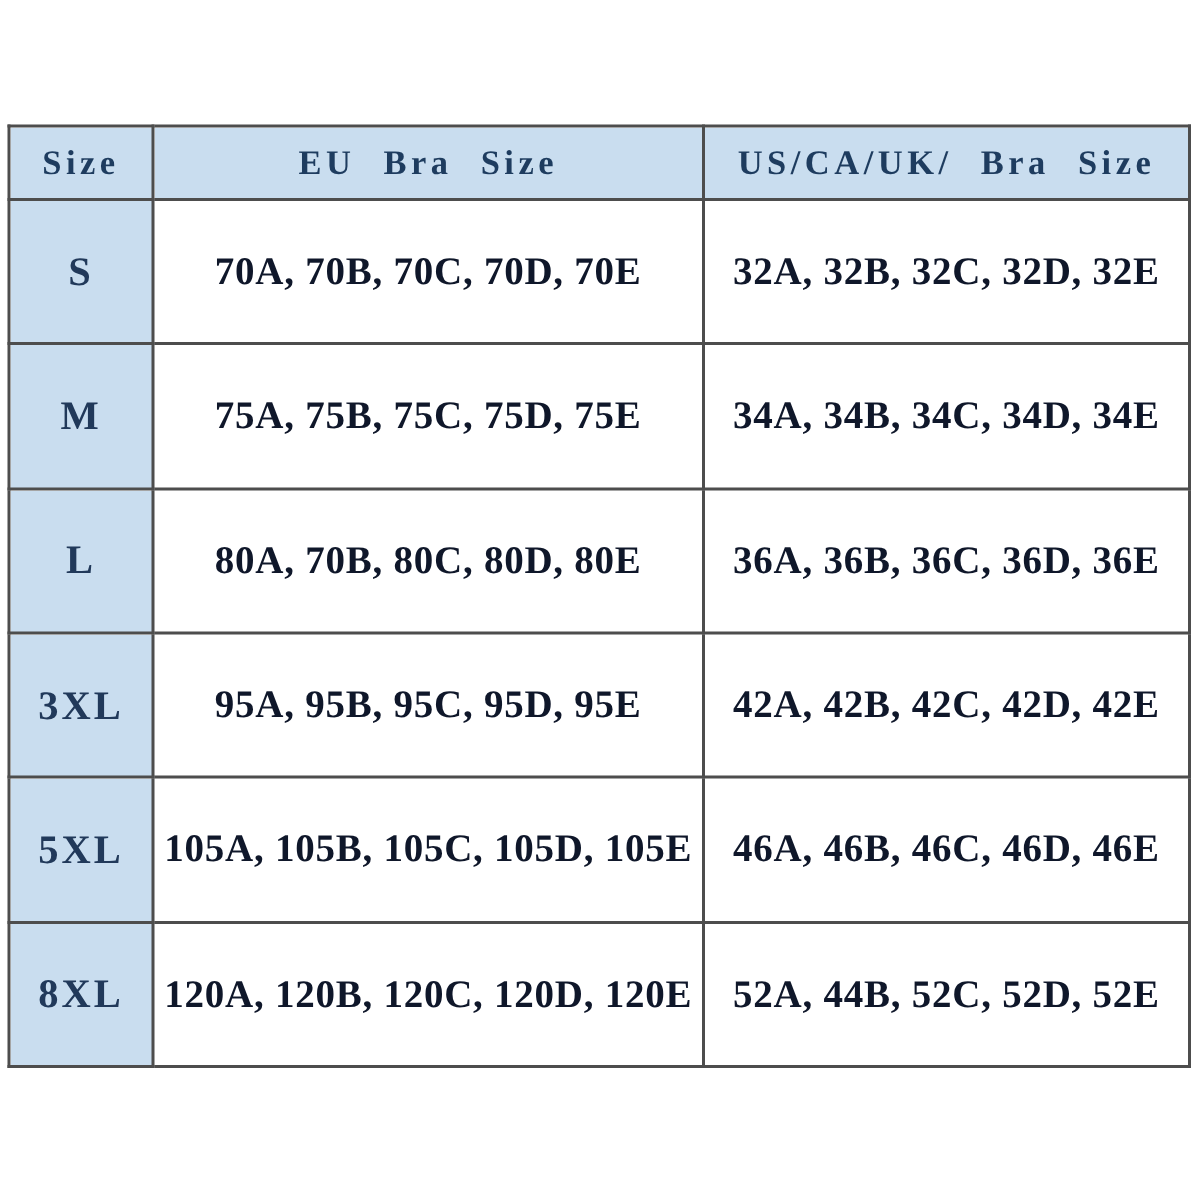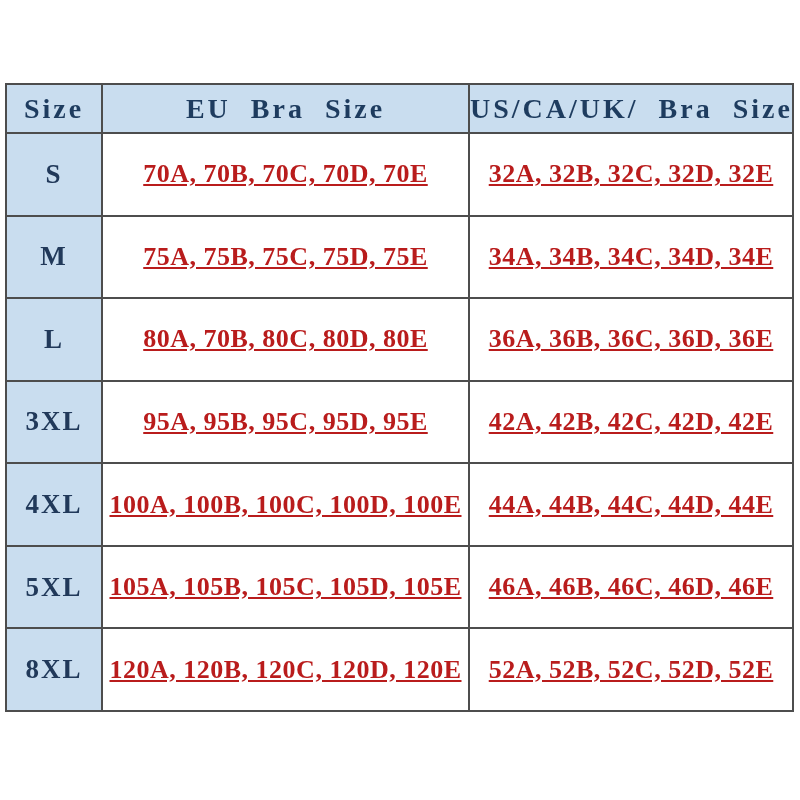--- a/index.html
+++ b/index.html
@@ -35,40 +35,39 @@
     border: 2px solid #4d4d4d;
     text-align: center;
     vertical-align: middle;
     padding: 0;
     overflow: hidden;
     white-space: nowrap;
   }
   table.size-chart th {
     background: #c9ddef;
     color: #1e3c5f;
-    font-size: 28px;
+    font-size: 23px;
     font-weight: bold;
     letter-spacing: 3px;
     word-spacing: 10px;
     height: 47px;
   }
   td.size-cell {
     background: #c9ddef;
     color: #21395a;
     font-size: 27px;
     font-weight: bold;
     letter-spacing: 2px;
   }
   td.eu-cell, td.us-cell {
     background: #ffffff;
-    color: #b91c1c;
+    color: #0f172a;
     font-size: 26px;
     font-weight: bold;
     letter-spacing: 0.5px;
-    text-decoration: underline;
   }
 </style>
 </head>
 <body>
 
 <div class="page">
   <div class="table-wrap">
     <table class="size-chart">
       <colgroup>
         <col style="width:96px">
@@ -97,30 +96,25 @@
             <td class="size-cell">L</td>
             <td class="eu-cell">80A, 70B, 80C, 80D, 80E</td>
             <td class="us-cell">36A, 36B, 36C, 36D, 36E</td>
           </tr>
           <tr>
             <td class="size-cell">3XL</td>
             <td class="eu-cell">95A, 95B, 95C, 95D, 95E</td>
             <td class="us-cell">42A, 42B, 42C, 42D, 42E</td>
           </tr>
           <tr>
-            <td class="size-cell">4XL</td>
-            <td class="eu-cell">100A, 100B, 100C, 100D, 100E</td>
-            <td class="us-cell">44A, 44B, 44C, 44D, 44E</td>
-          </tr>
-          <tr>
             <td class="size-cell">5XL</td>
             <td class="eu-cell">105A, 105B, 105C, 105D, 105E</td>
             <td class="us-cell">46A, 46B, 46C, 46D, 46E</td>
           </tr>
           <tr>
             <td class="size-cell">8XL</td>
             <td class="eu-cell">120A, 120B, 120C, 120D, 120E</td>
-            <td class="us-cell">52A, 52B, 52C, 52D, 52E</td>
+            <td class="us-cell">52A, 44B, 52C, 52D, 52E</td>
           </tr>
         </tbody>
     </table>
   </div>
 </div>
 
 </body></html>

